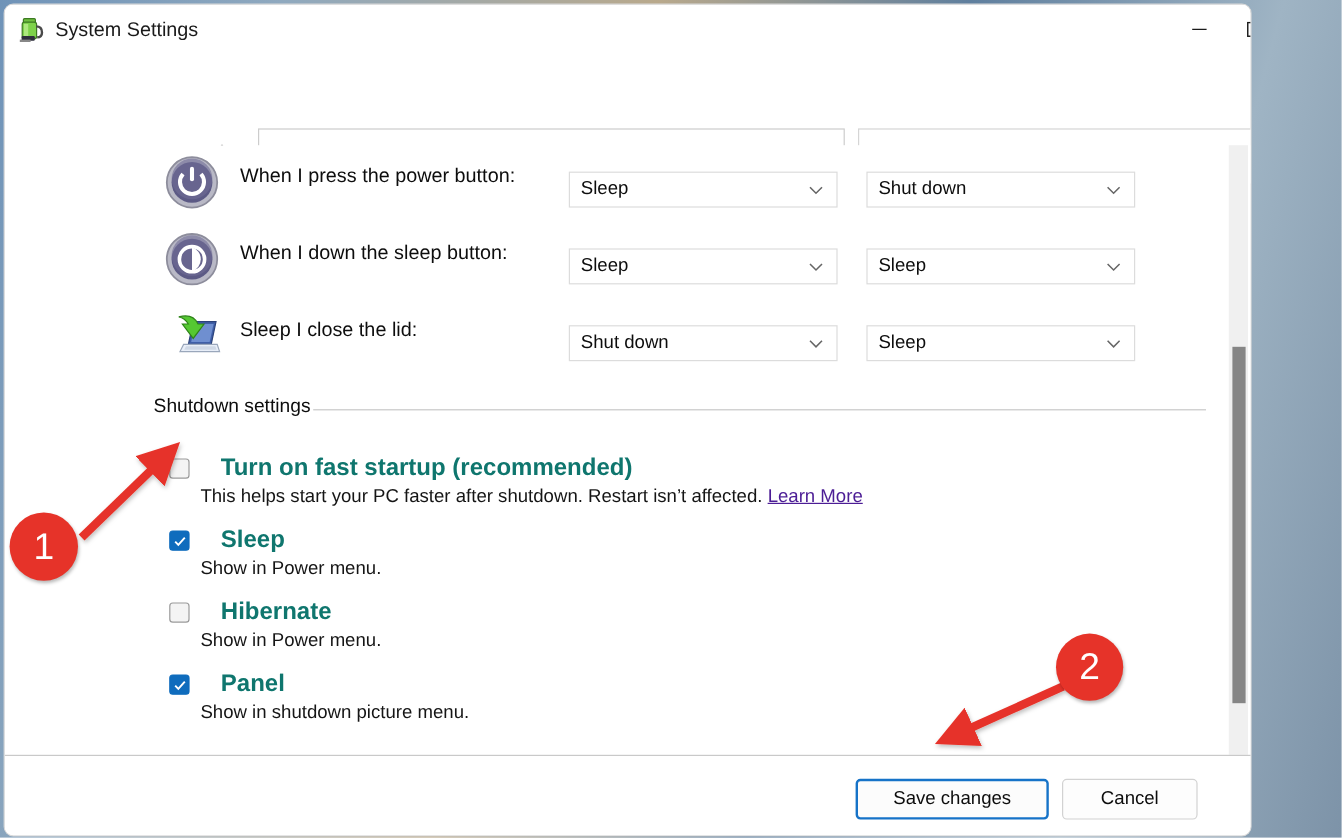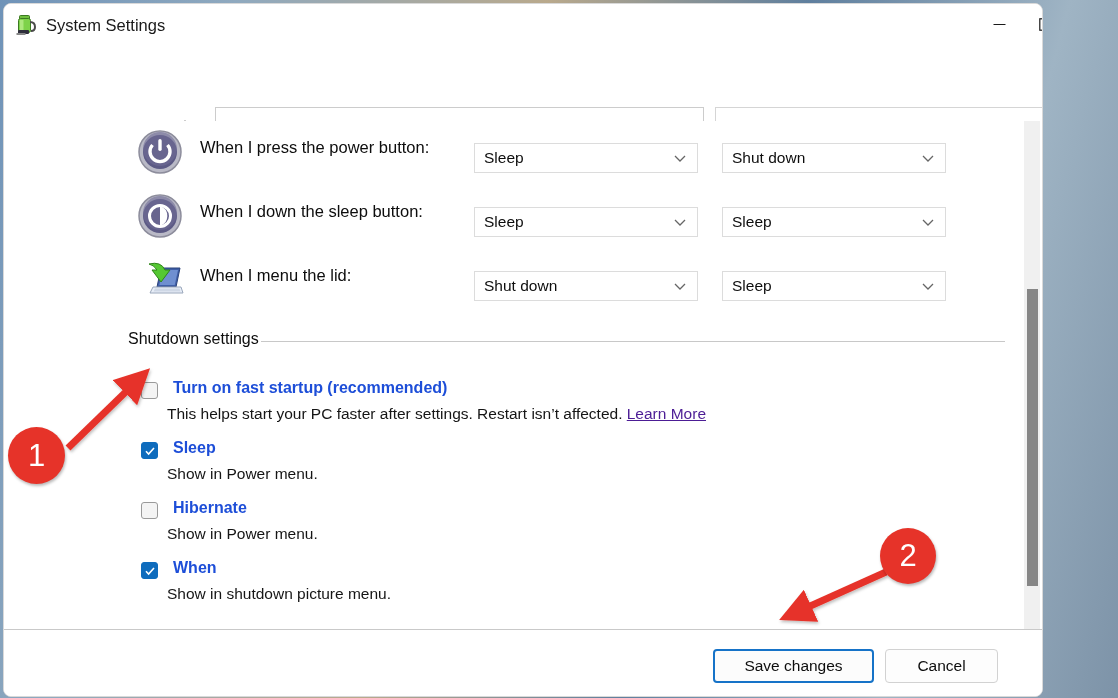--- a/index.html
+++ b/index.html
@@ -260,24 +260,24 @@
     border: 1px solid #9a9a9a;
   }
   .cb.checked {
     background: #0f6cbd;
     border: 1px solid #0f6cbd;
   }
   .cb .tick { display: block; }
 
   .opt-title {
     position: absolute;
-    left: 169px;
-    font-size: 16px;
+    left: 180px;
+    font-size: 20px;
     font-weight: bold;
-    color: #1d4ed8;
+    color: #0f766e;
     white-space: nowrap;
   }
   .opt-desc {
     position: absolute;
     left: 163px;
     font-size: 15.5px;
     color: #151515;
     white-space: nowrap;
   }
   .learn-link {
@@ -540,21 +540,21 @@
     <div class="power-row" id="row-lid">
       <span class="row-icon">
         <svg width="48" height="48" viewBox="0 0 48 48">
           <path d="M25 12 L44 12 L40 31 L21 31 Z" fill="#3f5fa8" stroke="#2b427a" stroke-width="1"></path>
           <path d="M26.5 14 L42 14 L38.7 29 L23.3 29 Z" fill="#6f8fd0"></path>
           <path d="M17 31 L45 31 L47 37 L14 37 Z" fill="#e8eef8" stroke="#9aa7bb" stroke-width="1"></path>
           <path d="M19 32.5 L43.5 32.5 L44.5 35.5 L17.5 35.5 Z" fill="#cfd8e6"></path>
           <path d="M13 8 q12 -3 16 6 l5 0 l-9 12 l-9 -12 l5 0 q-3 -5 -8 -6 z" fill="#55c832" stroke="#2f8419" stroke-width="1"></path>
         </svg>
       </span>
-      <span class="row-label">When I menu the lid:</span>
+      <span class="row-label">Sleep I close the lid:</span>
       <div class="combo combo-a">
         <span class="combo-val">Shut down</span>
         <span class="combo-chev">
           <svg width="14" height="14" viewBox="0 0 14 14">
               <polyline points="2,5 7,10 12,5" fill="none" stroke="#666" stroke-width="1.3"></polyline>
             </svg>
         </span>
       </div>
       <div class="combo combo-b">
         <span class="combo-val">Sleep</span>
@@ -569,21 +569,21 @@
     <div id="section-header">
       <span id="section-title">Shutdown settings</span>
       <span id="section-rule"></span>
     </div>
 
     <div class="opt" id="opt-fast">
       <span class="cb unchecked">
         
       </span>
       <span class="opt-title">Turn on fast startup (recommended)</span>
-      <span class="opt-desc"><span>This helps start your PC faster after settings. Restart isn’t affected. </span><span class="learn-link">Learn More</span></span>
+      <span class="opt-desc"><span>This helps start your PC faster after shutdown. Restart isn’t affected. </span><span class="learn-link">Learn More</span></span>
     </div>
 
     <div class="opt" id="opt-sleep">
       <span class="cb checked">
         <svg class="tick" width="12" height="12" viewBox="0 0 12 12">
           <polyline points="2,6.3 4.6,9 10,3" fill="none" stroke="#ffffff" stroke-width="1.6"></polyline>
         </svg>
       </span>
       <span class="opt-title">Sleep</span>
       <span class="opt-desc">Show in Power menu.</span>
@@ -596,21 +596,21 @@
       <span class="opt-title">Hibernate</span>
       <span class="opt-desc">Show in Power menu.</span>
     </div>
 
     <div class="opt" id="opt-lock">
       <span class="cb checked">
         <svg class="tick" width="12" height="12" viewBox="0 0 12 12">
           <polyline points="2,6.3 4.6,9 10,3" fill="none" stroke="#ffffff" stroke-width="1.6"></polyline>
         </svg>
       </span>
-      <span class="opt-title">When</span>
+      <span class="opt-title">Panel</span>
       <span class="opt-desc">Show in shutdown picture menu.</span>
     </div>
 
   </div>
 
   <div id="scrollbar-track">
     <div id="scrollbar-thumb"></div>
   </div>
 
   <div id="footer-rule"></div>

